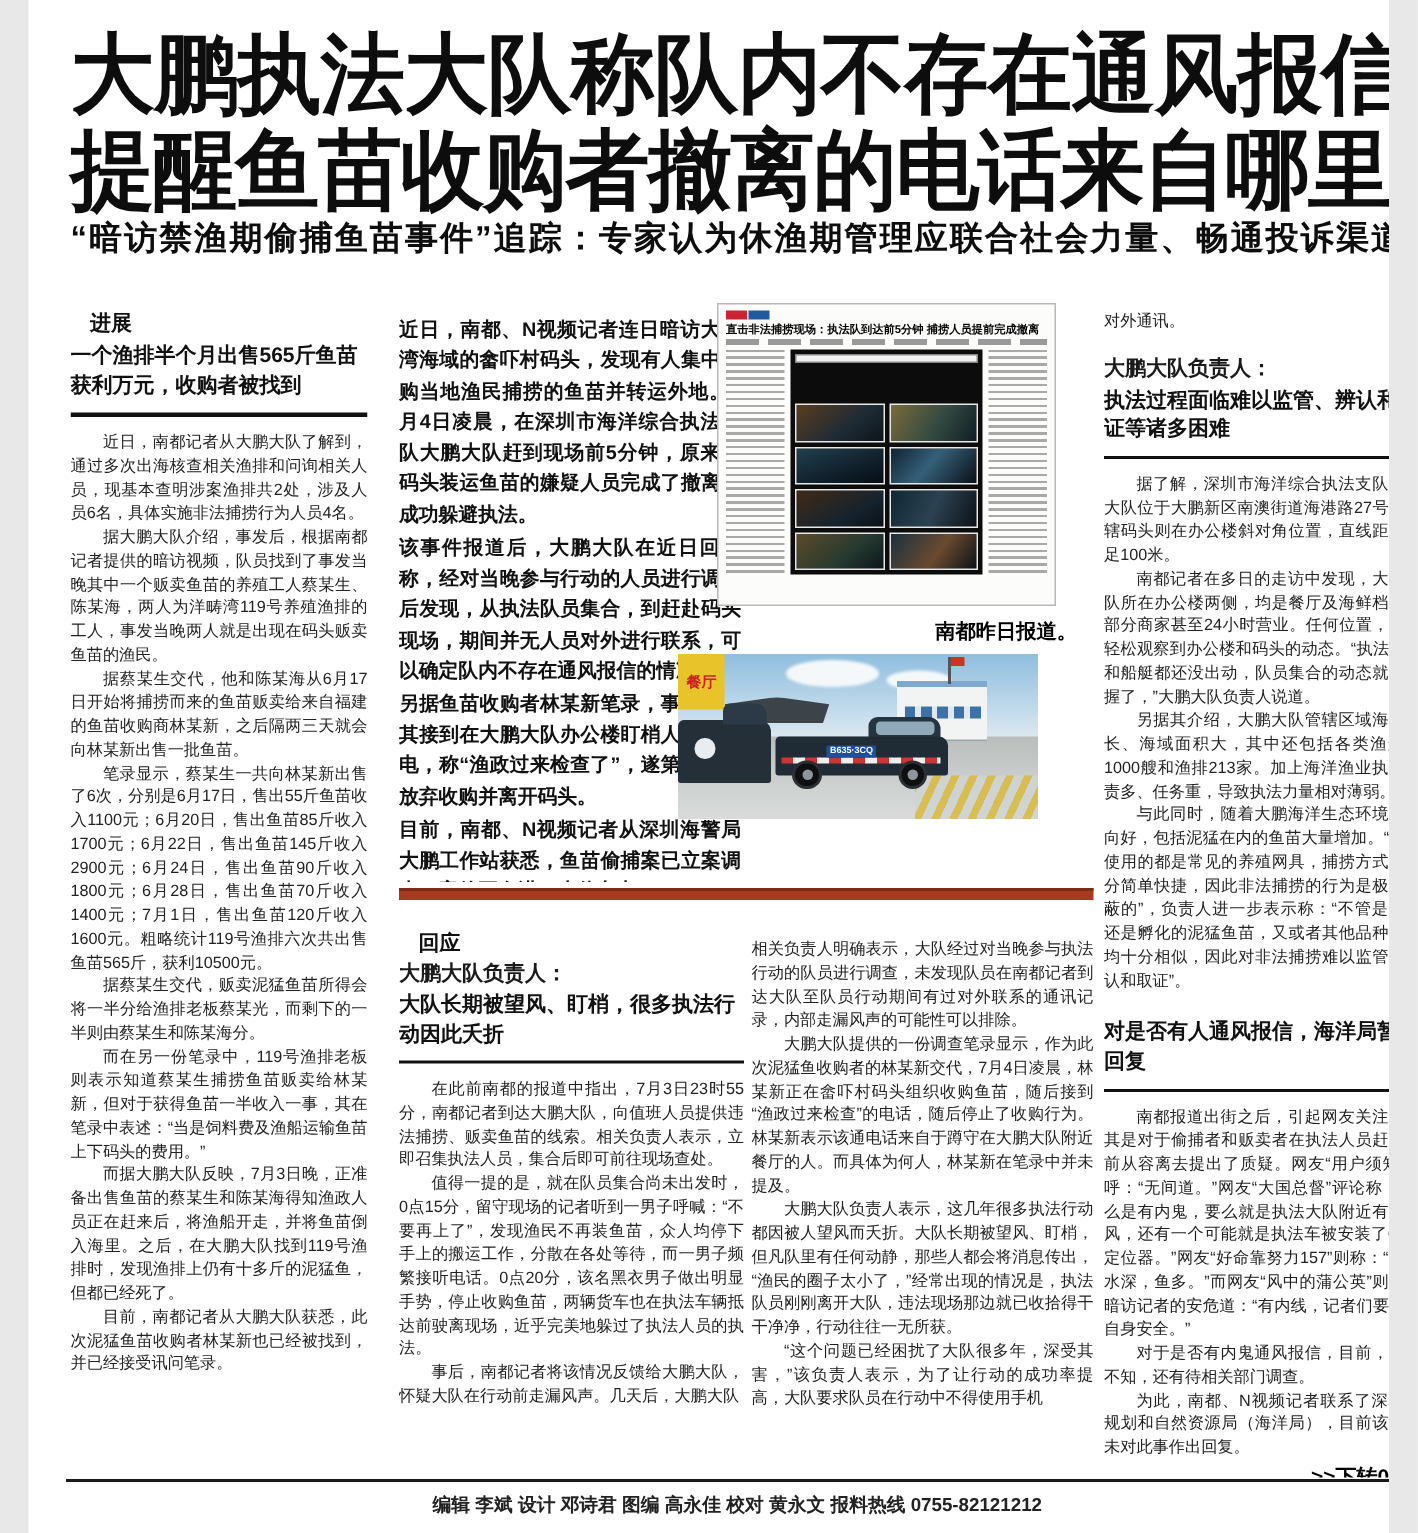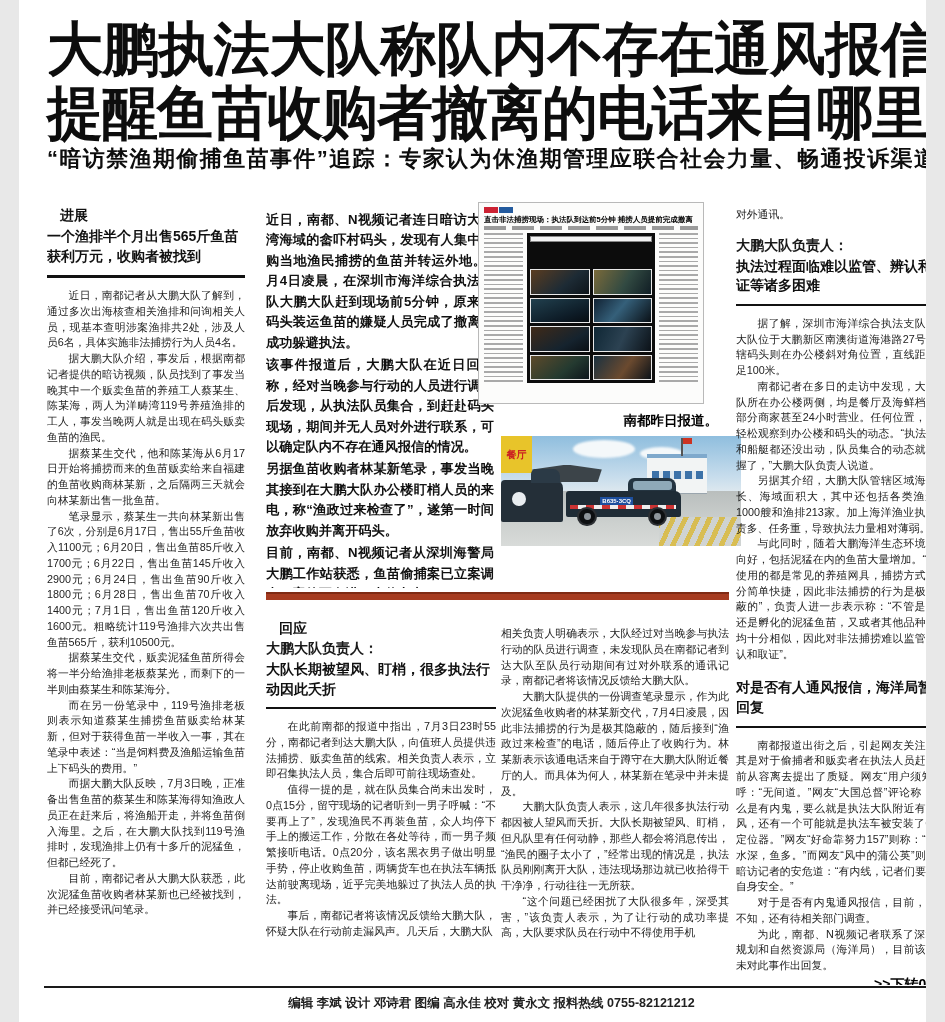--- a/index.html
+++ b/index.html
@@ -53,21 +53,21 @@
   .t3 { background:linear-gradient(160deg,#21404e,#0d1b26 70%,#070d12); }
   .t4 { background:linear-gradient(130deg,#123, #35607a 45%, #0a1016); }
   .t5 { background:linear-gradient(150deg,#402a18,#15232e 65%,#0a0f14); }
   .t6 { background:linear-gradient(115deg,#0f2735,#2c4252 50%,#0b1117); }
   .t7 { background:linear-gradient(140deg,#5d4a2a,#243a30 60%,#0d151b); }
   .t8 { background:linear-gradient(125deg,#1a3140,#6b4a2f 55%,#0c1218); }
   .thumb-label { grid-column:1 / 3; height:6px; background:#f2f2f2; border:1px solid #888; }
   .clip-caption { position:absolute; left:459px; top:412px; width:240px;
     font-size:13.5px; font-weight:bold; color:#000;text-align:right; }
   
-  #photo { position:absolute; left:482px; top:436px; width:240px; height:110px;
+  #photo { position:absolute; left:433px; top:436px; width:240px; height:110px;
     overflow:hidden; background:#cfd3d2;padding-left:16px; }
   .ph-sky { position:absolute; left:0; top:0; width:100%; height:52%;
     background:linear-gradient(#8fbede,#c6dcec 70%,#dfe9ef);
   }
   .ph-cloud { position:absolute; background:#f4f8fa; border-radius:50%; filter:blur(1px); }
   .ph-ground { position:absolute; left:0; bottom:0; width:100%; height:50%;
     background:linear-gradient(#b9bebd,#cdd1cf 60%,#d8dbd9); }
   .ph-stripes { position:absolute; right:0; bottom:0; width:34%; height:26%;
     background:repeating-linear-gradient(115deg,#d9b93c 0 5px,#cfd3d2 5px 11px); opacity:.85; }
   .ph-building { position:absolute; right:14%; top:16%; width:25%; height:36%;
@@ -203,22 +203,22 @@
       <div class="truck-body"></div>
       <div class="truck-strip"></div>
       <div class="truck-plate">B635·3CQ</div>
       <div class="wheel w1"></div>
       <div class="wheel w2"></div>
     </div>
   </div>
 
   <div class="col no-first-indent" style="left:482px; top:626px; width:228px; height:358px;">
     <div>
-        <p class="para">相关负责人明确表示，大队经过对当晚参与执法行动的队员进行调查，未发现队员在南都记者到达大队至队员行动期间有过对外联系的通讯记录，南都记者将该情况反馈给大鹏大队。</p>
-        <p class="para">大鹏大队提供的一份调查笔录显示，作为此次泥猛鱼收购者的林某新交代，7月4日凌晨，因此非法捕捞的行为是极其隐蔽的，随后接到“渔政过来检查”的电话，随后停止了收购行为。林某新表示该通电话来自于蹲守在大鹏大队附近餐厅的人。而具体为何人，林某新在笔录中并未提及。</p>
+        <p class="para">相关负责人明确表示，大队经过对当晚参与执法行动的队员进行调查，未发现队员在南都记者到达大队至队员行动期间有过对外联系的通讯记录，内部走漏风声的可能性可以排除。</p>
+        <p class="para">大鹏大队提供的一份调查笔录显示，作为此次泥猛鱼收购者的林某新交代，7月4日凌晨，林某新正在畲吓村码头组织收购鱼苗，随后接到“渔政过来检查”的电话，随后停止了收购行为。林某新表示该通电话来自于蹲守在大鹏大队附近餐厅的人。而具体为何人，林某新在笔录中并未提及。</p>
         <p class="para">大鹏大队负责人表示，这几年很多执法行动都因被人望风而夭折。大队长期被望风、盯梢，但凡队里有任何动静，那些人都会将消息传出，“渔民的圈子太小了，”经常出现的情况是，执法队员刚刚离开大队，违法现场那边就已收拾得干干净净，行动往往一无所获。</p>
         <p class="para">“这个问题已经困扰了大队很多年，深受其害，”该负责人表示，为了让行动的成功率提高，大队要求队员在行动中不得使用手机</p>
       </div>
   </div>
 
   <div class="col" style="left:717px; top:207px; width:212px; height:778px;">
     <div class="para" style="text-indent:0;">对外通讯。</div>
 
     <div class="speaker-line" style="margin-top:14px;">大鹏大队负责人：</div>
     <div class="sec-subhead">执法过程面临难以监管、辨认和取证等诸多困难</div>

